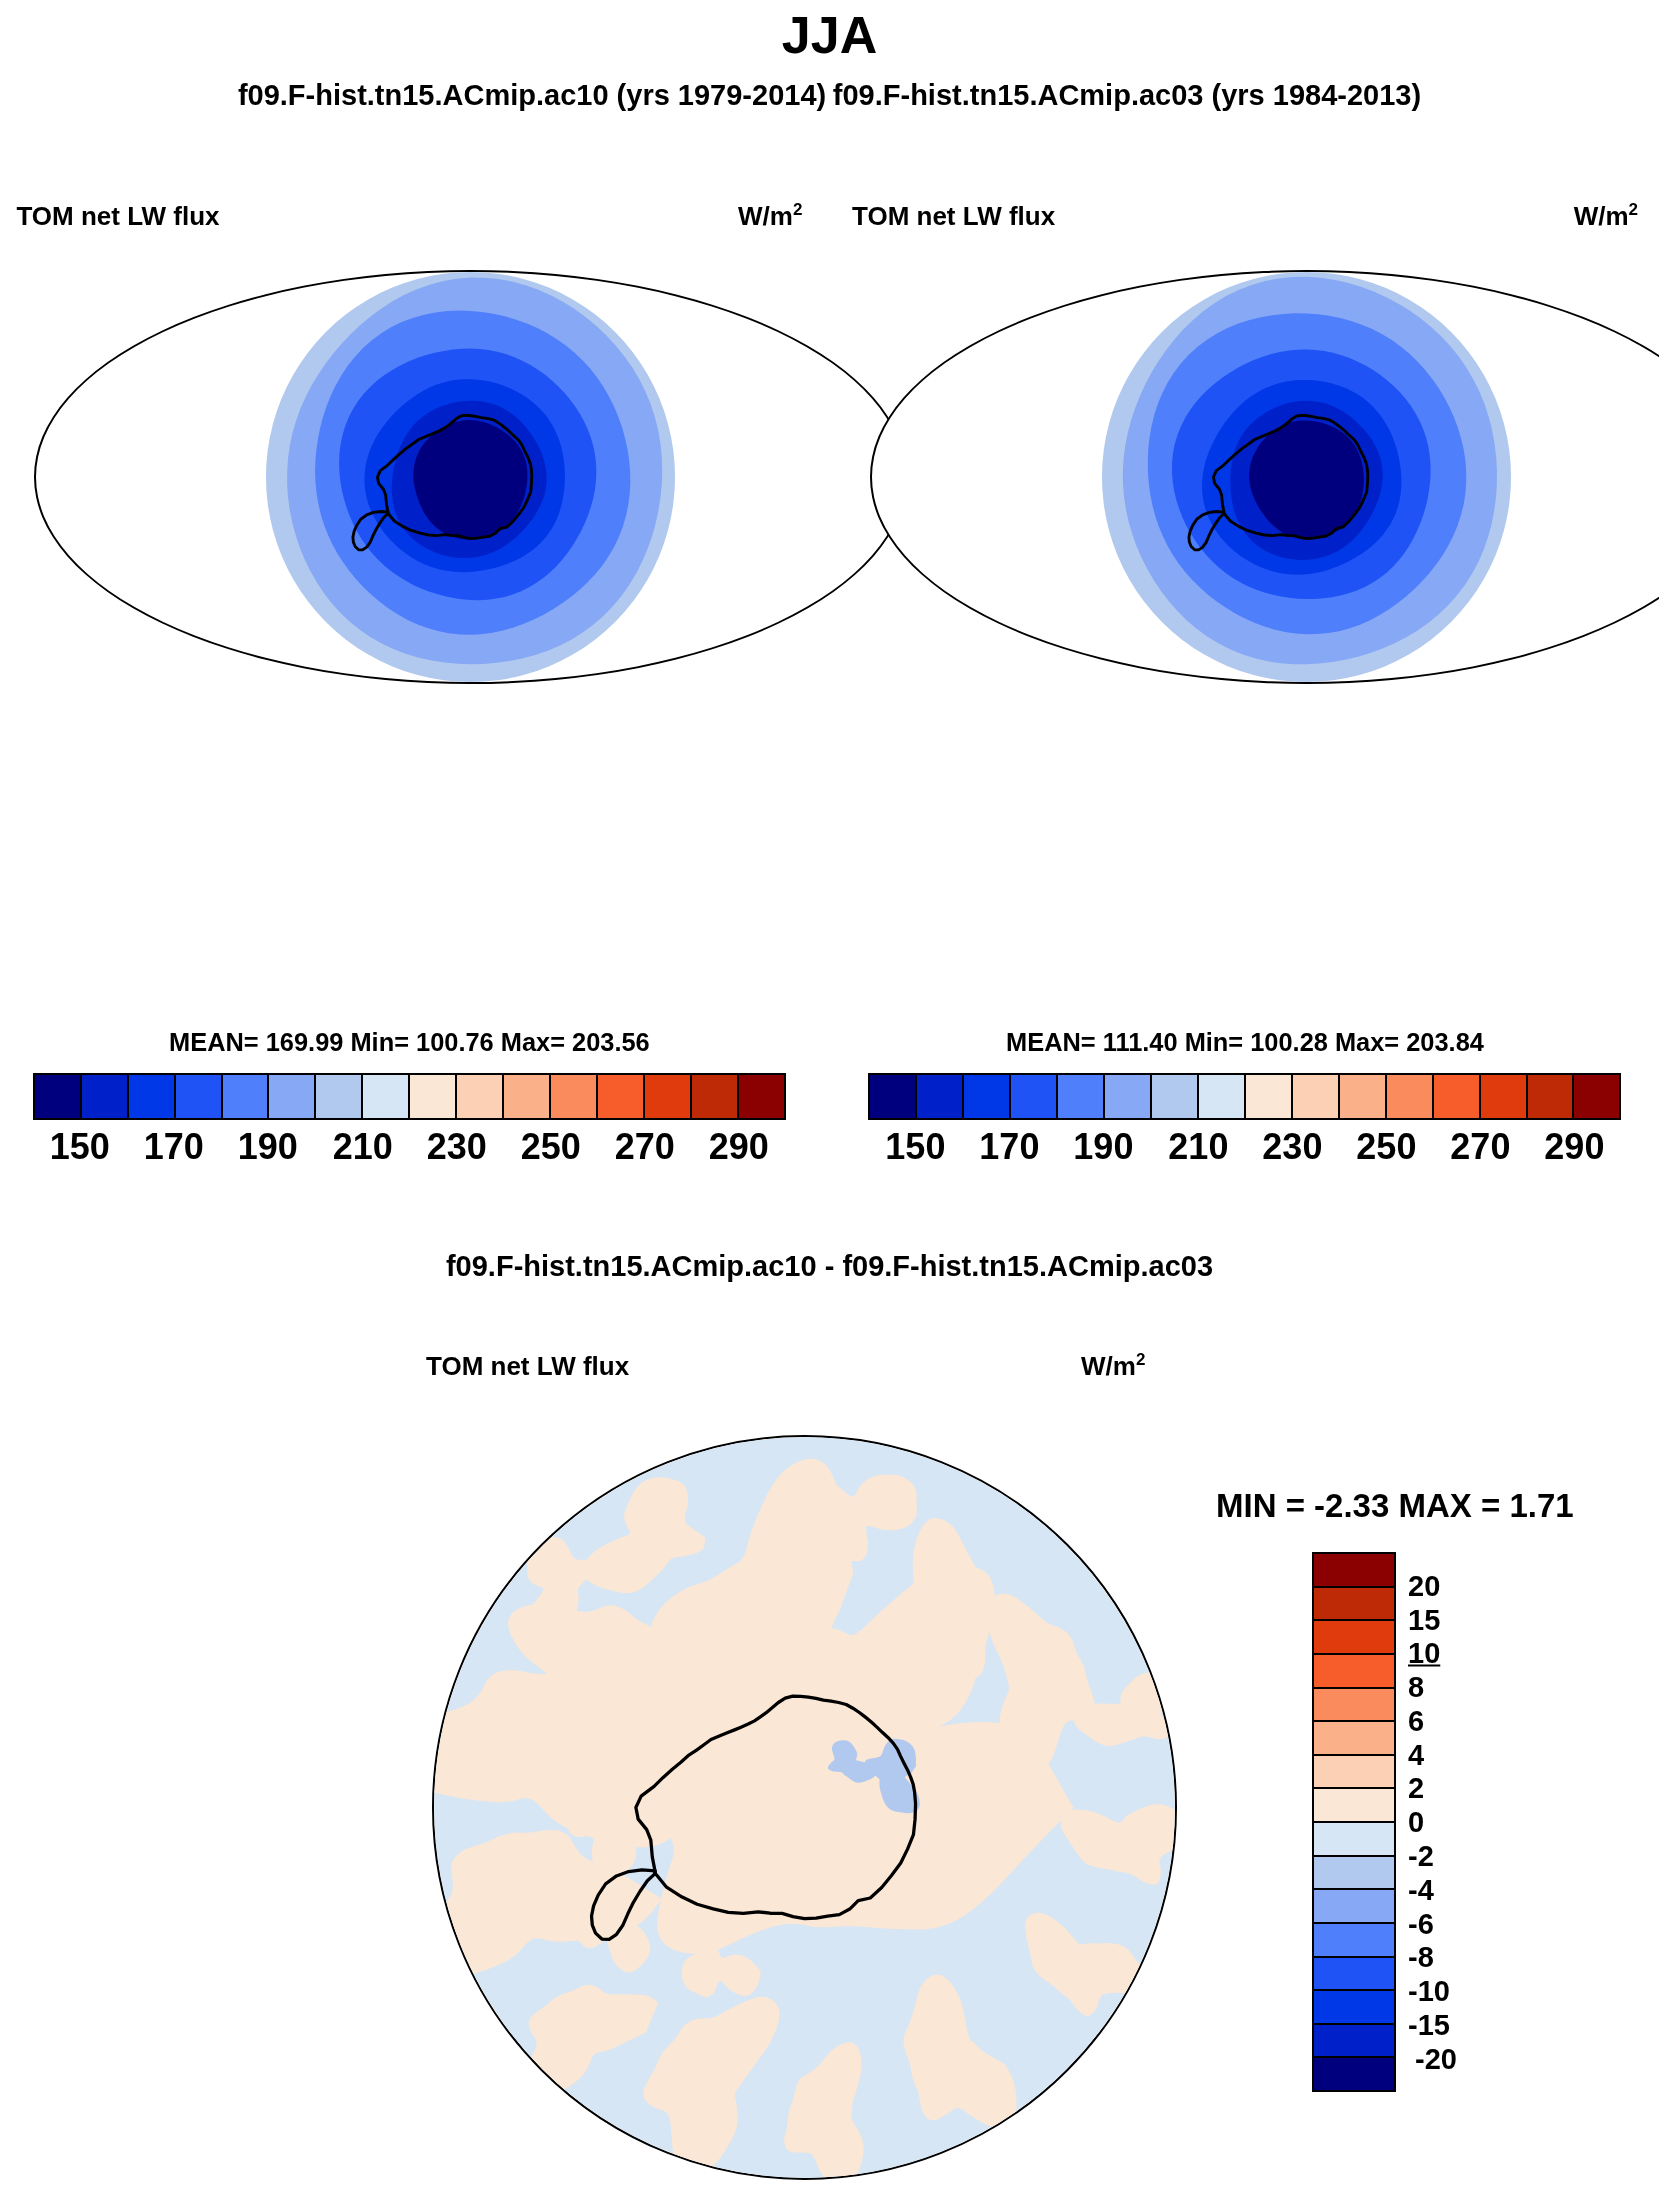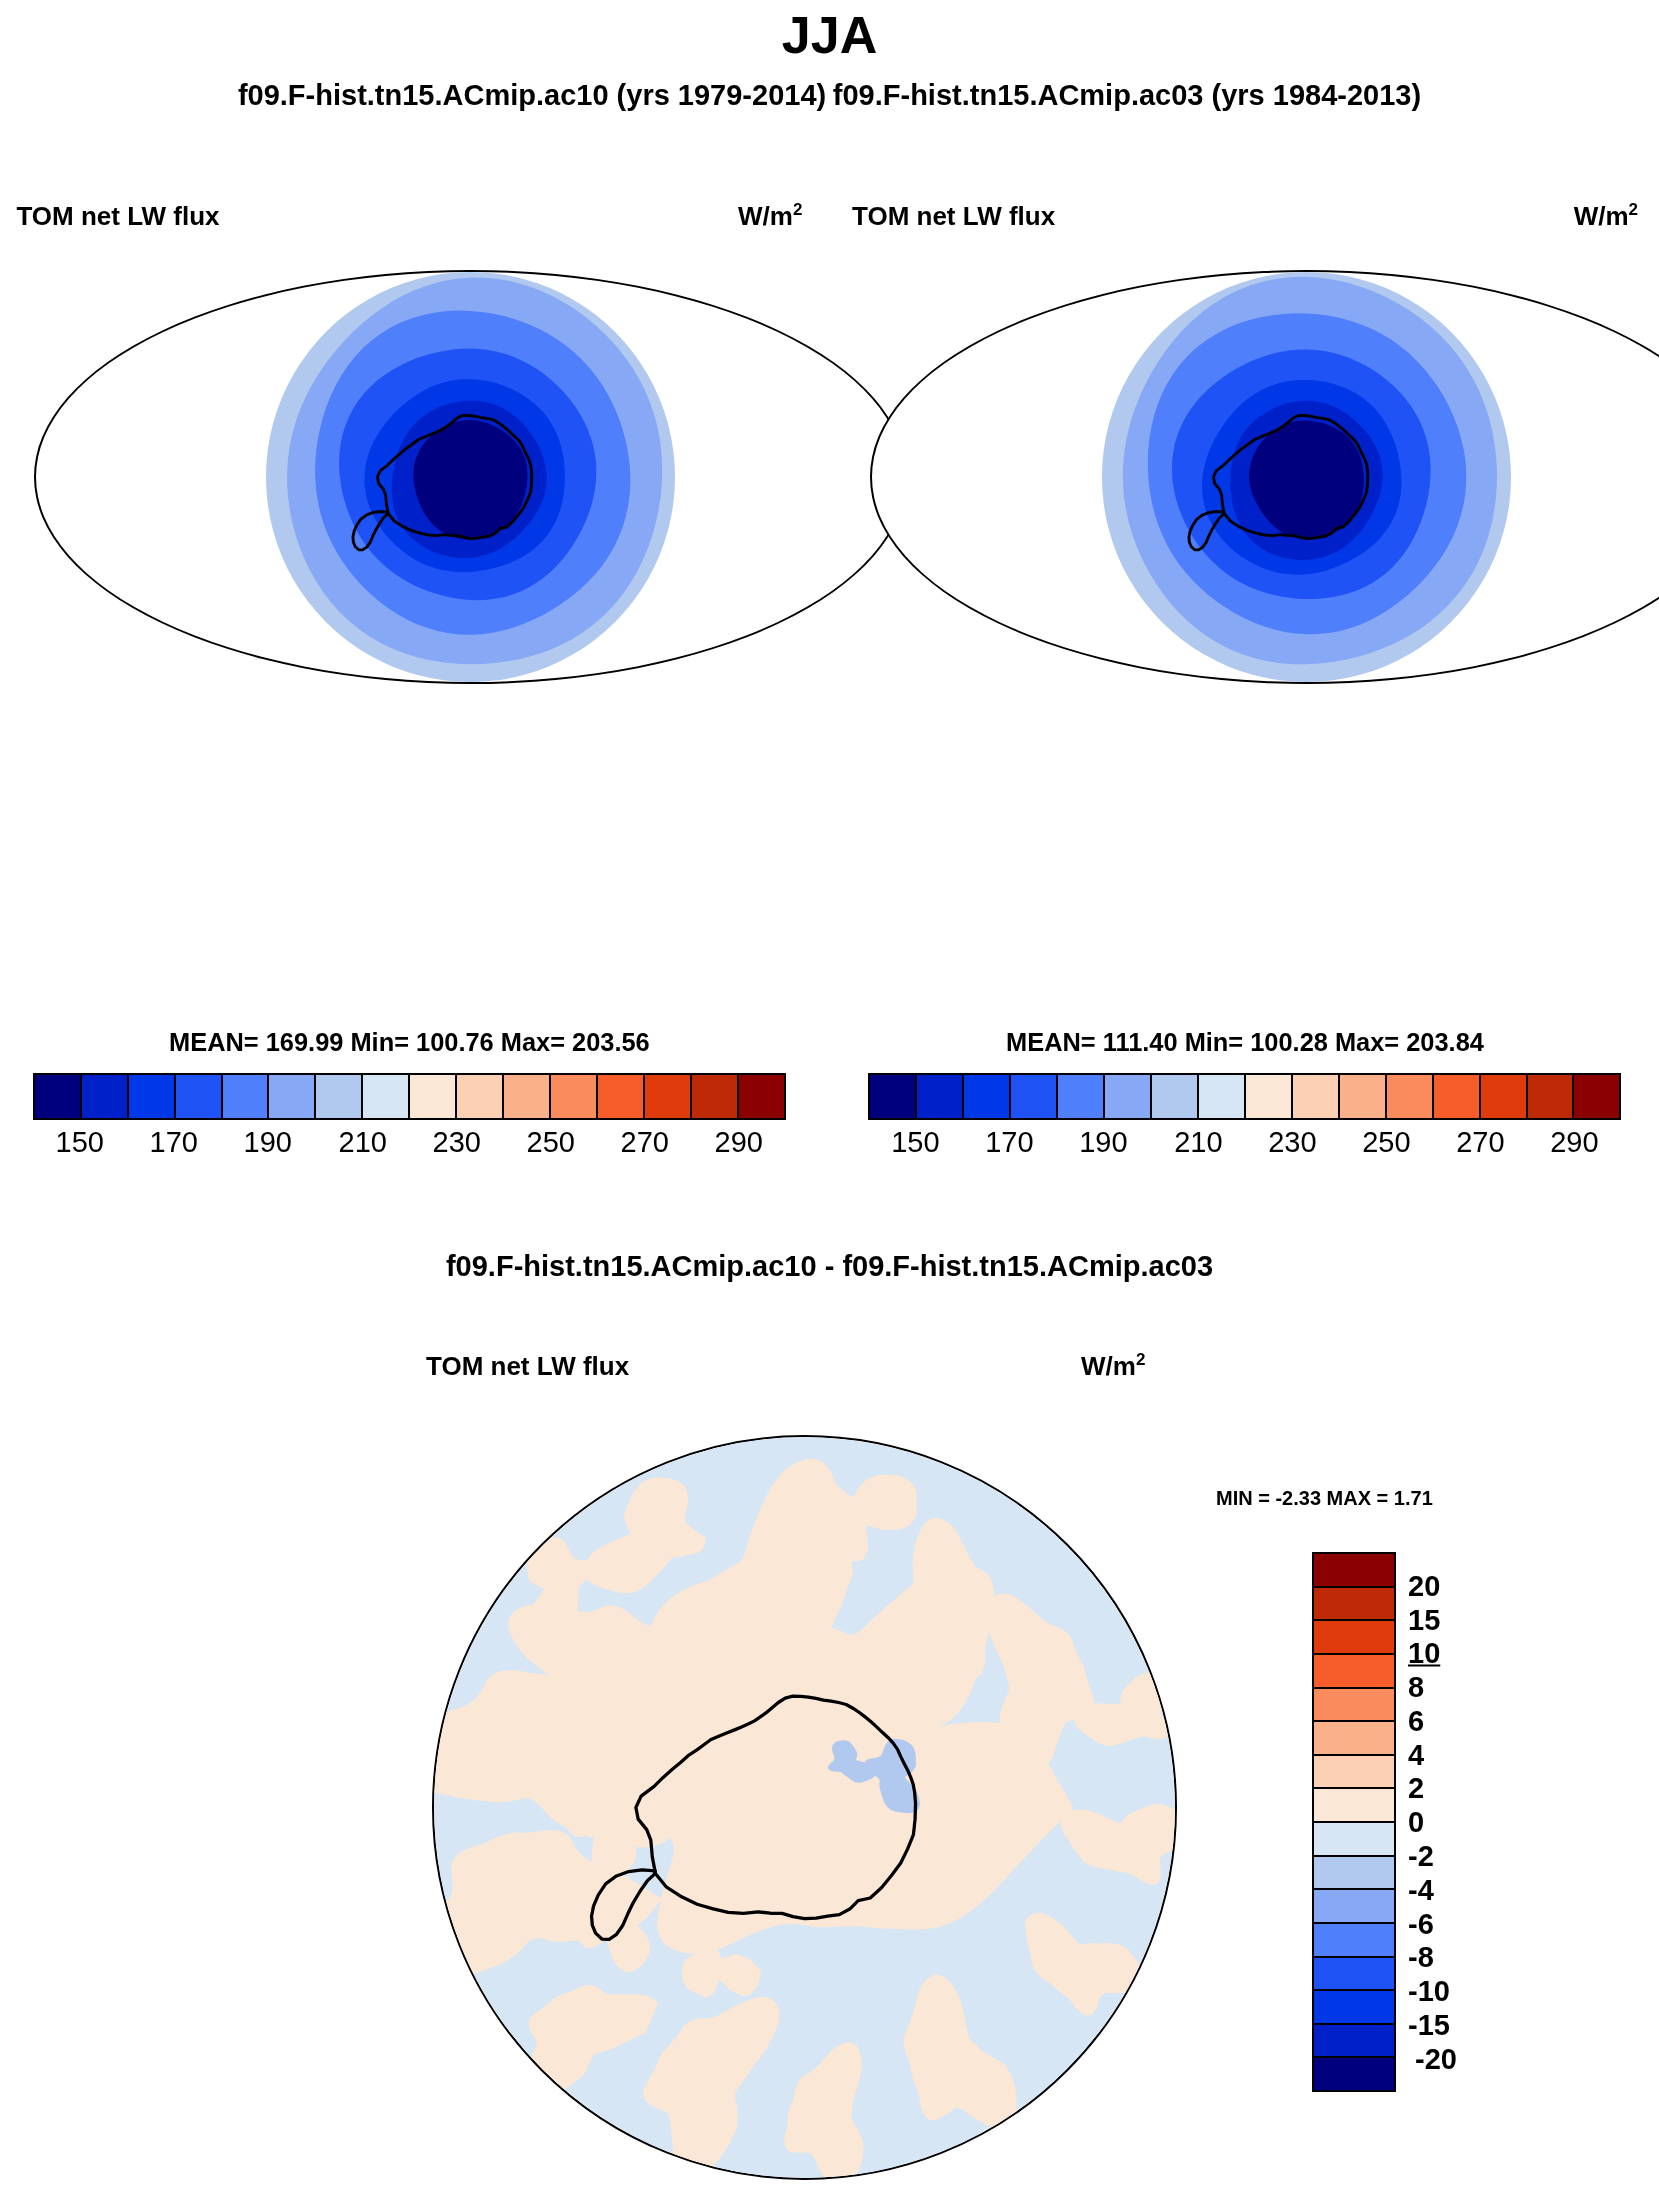--- a/index.html
+++ b/index.html
@@ -97,22 +97,22 @@
   }
   .cbar-h .cell:last-child { border-right: none; }
 
   .cbar-h-labels {
     position: absolute;
     height: 36px;
   }
   .cbar-h-labels .lab {
     position: absolute;
     transform: translateX(-50%);
-    font-size: 29px;
-    font-weight: normal;
+    font-size: 36px;
+    font-weight: bold;
     white-space: nowrap;
   }
 
   
   .cbar-v {
     position: absolute;
     display: flex;
     flex-direction: column;
     border: 2.5px solid #000;
     box-sizing: border-box;
@@ -129,21 +129,21 @@
     position: absolute;
     left: 0;
     transform: translateY(-50%);
     font-size: 29px;
     font-weight: bold;
     white-space: nowrap;
   }
 
   .minmax {
     position: absolute;
-    font-size: 20px;
+    font-size: 33px;
     font-weight: bold;
     white-space: nowrap;
   }
 </style>
 </head>
 <body>
 
 <div class="season-title">JJA</div>
 
 <div class="case-line">

